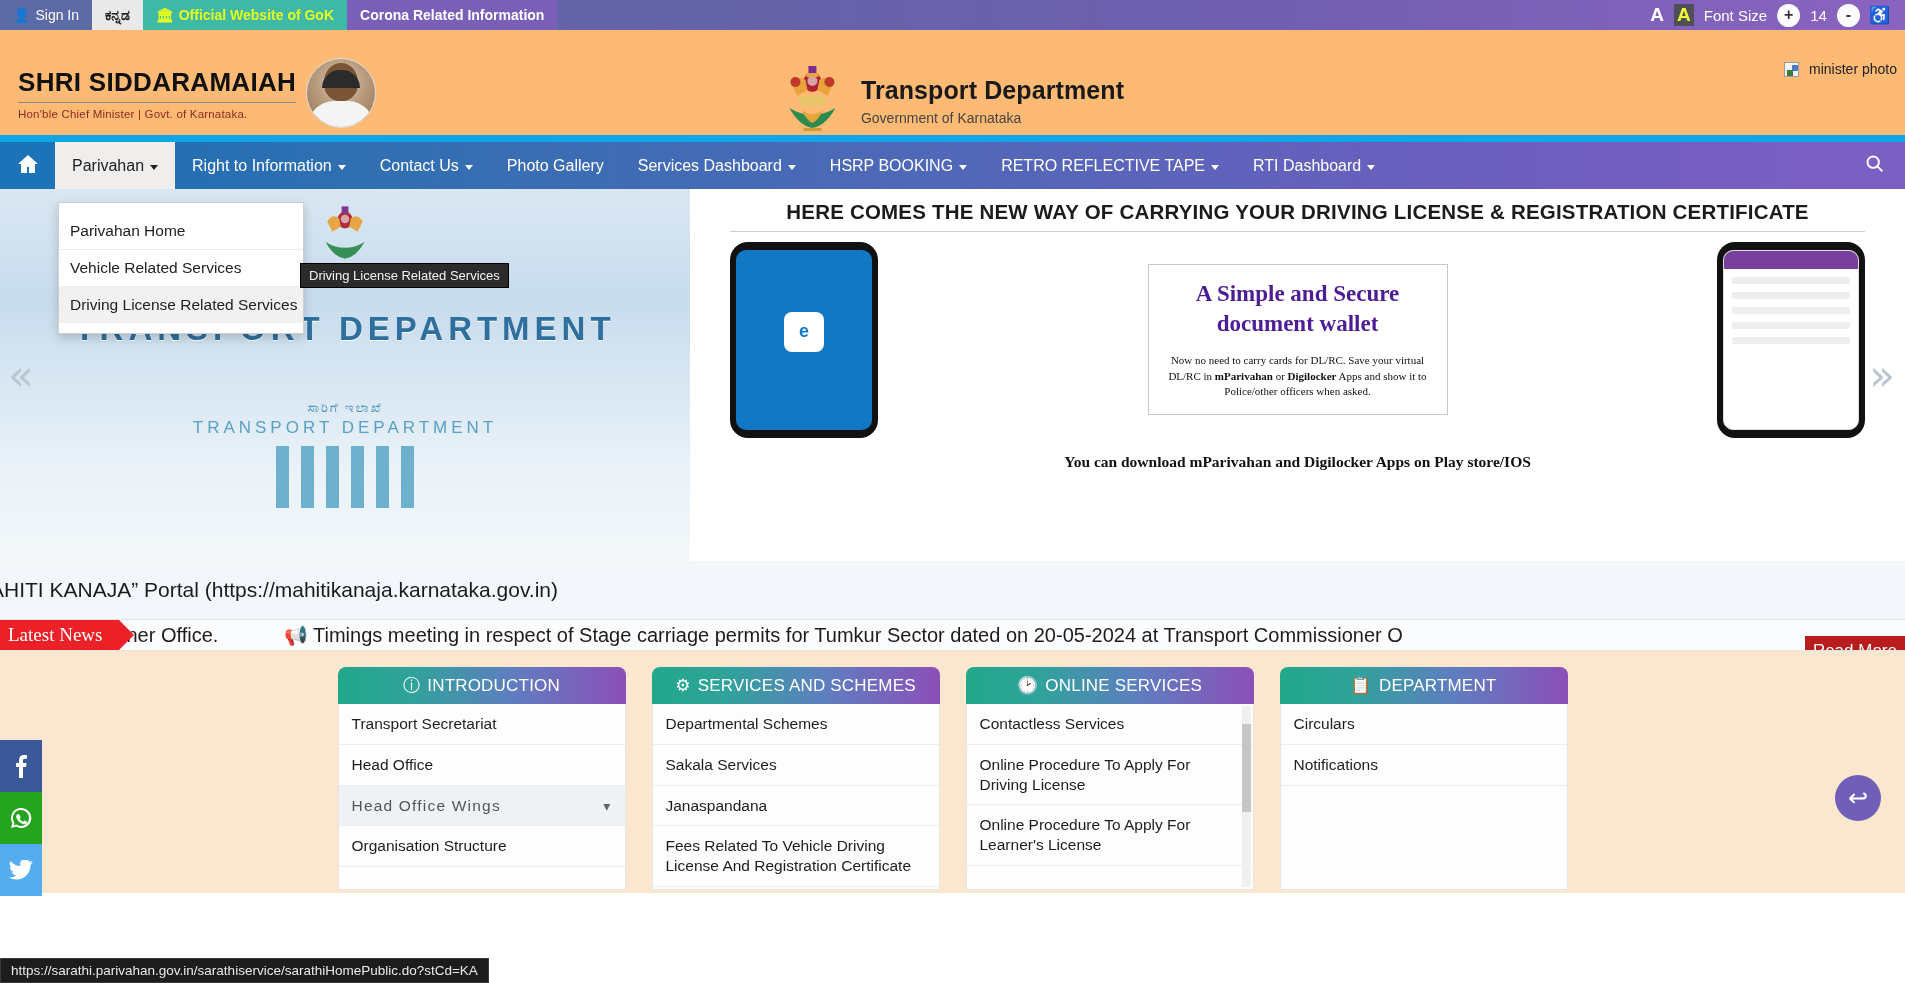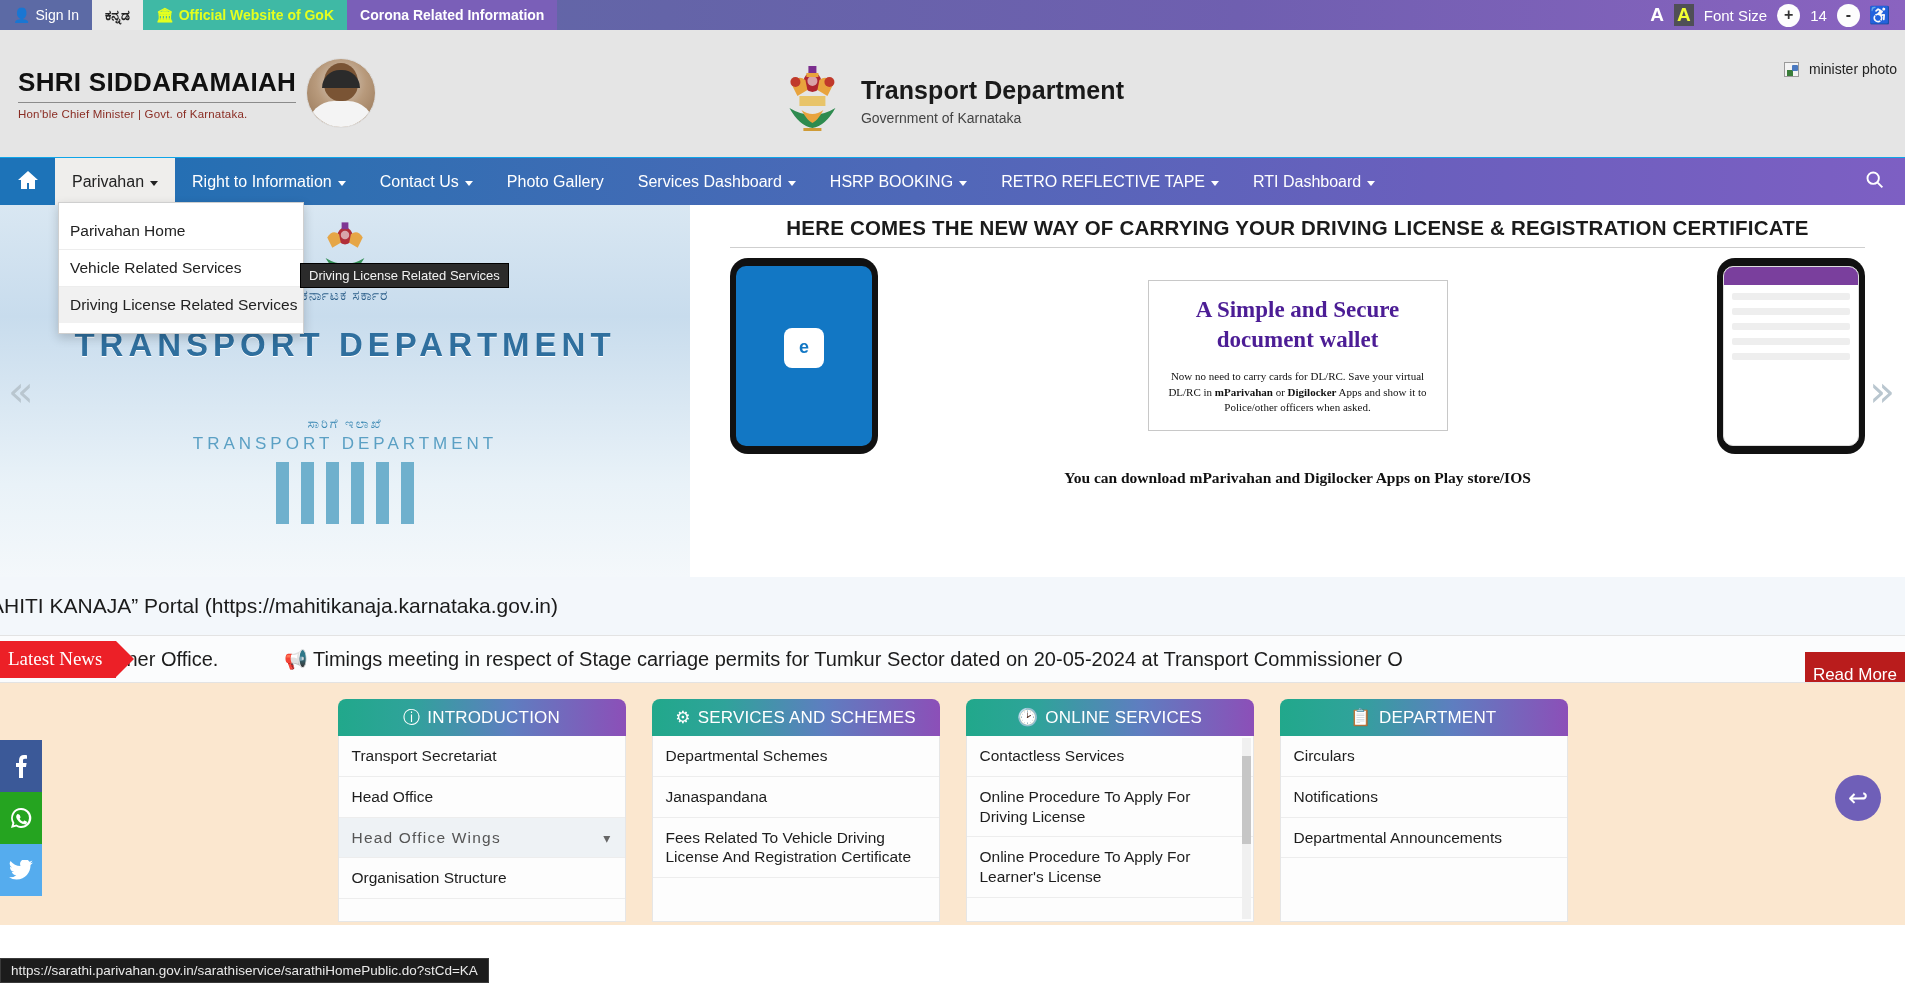--- a/index.html
+++ b/index.html
@@ -35,22 +35,22 @@
   .fs-circle{
     width:23px;height:23px;border-radius:50%;
     background:#fdfdfd;color:#333;display:flex;
     align-items:center;justify-content:center;font-size:16px;font-weight:bold;
   }
   .fs-num{font-size:15px;}
   .acc-icon{font-size:17px;color:#fff;}
 
   
   .header{
-    height:128px; width:100%; background:#e5e5e5;
-    position:relative; border-bottom:1px solid #0ea5e9;
+    height:112px; width:100%; background:#fdba74;
+    position:relative; border-bottom:7px solid #0ea5e9;
   }
   .cm-block{
     position:absolute; left:18px; top:28px;
     display:flex; align-items:center; gap:6px;
   }
   .cm-text{ }
   .cm-name{
     font-size:26px; font-weight:bold; letter-spacing:.3px; color:#111;
     border-bottom:1px solid #8b8b8b; padding-bottom:4px;
   }
@@ -216,21 +216,21 @@
   
   .notice-strip{
     height:58px; background:#f3f7fb; display:flex;align-items:center;
     font-size:21px; color:#1b1b1b; padding-left:0; overflow:hidden;
     white-space:nowrap;
   }
   .notice-strip span{ margin-left:-10px;}
 
   
   .ticker{
-    height:48px; background:#fbfcfd; border-top:1px solid #e3e3e3;
+    height:32px; background:#fbfcfd; border-top:1px solid #e3e3e3;
     border-bottom:1px solid #e3e3e3;
     display:flex;align-items:center; position:relative; overflow:hidden;
   }
   .ln-badge{
     position:relative; height:37px; background:#ec2027; color:#fff;
     display:flex;align-items:center; padding:0 14px 0 8px;
     font-family:"Liberation Serif",serif; font-size:19px; z-index:3;
   }
   .ln-badge:after{
     content:""; position:absolute; right:-18px; top:0;
@@ -521,20 +521,21 @@
           <div class="li"><span>Organisation Structure</span></div>
         </div>
       </div>
       <div class="card">
         <div class="card-head">
           <span>⚙</span>
           <span>SERVICES AND SCHEMES</span>
         </div>
         <div class="card-body">
           <div class="li"><span>Departmental Schemes</span></div>
+          <div class="li"><span>Sakala Services</span></div>
           <div class="li"><span>Janaspandana</span></div>
           <div class="li"><span>Fees Related To Vehicle Driving License And Registration Certificate</span></div>
         </div>
       </div>
       <div class="card">
         <div class="card-head">
           <span>🕑</span>
           <span>ONLINE SERVICES</span>
         </div>
         <div class="card-body">
@@ -547,21 +548,20 @@
         </div>
       </div>
       <div class="card">
         <div class="card-head">
           <span>📋</span>
           <span>DEPARTMENT</span>
         </div>
         <div class="card-body">
           <div class="li"><span>Circulars</span></div>
           <div class="li"><span>Notifications</span></div>
-          <div class="li"><span>Departmental Announcements</span></div>
         </div>
       </div>
     </div>
 </div>
 
 <div class="social">
   <div class="soc fb">
     <svg width="14" height="24" viewBox="0 0 14 24" fill="#fff">
         <path d="M9 24v-11h3l.6-4H9V6.6C9 5.5 9.3 4.8 11 4.8h2V1.2C12.6 1.1 11.4 1 10 1 7 1 5 2.8 5 6.2V9H2v4h3v11z"></path>
       </svg>

